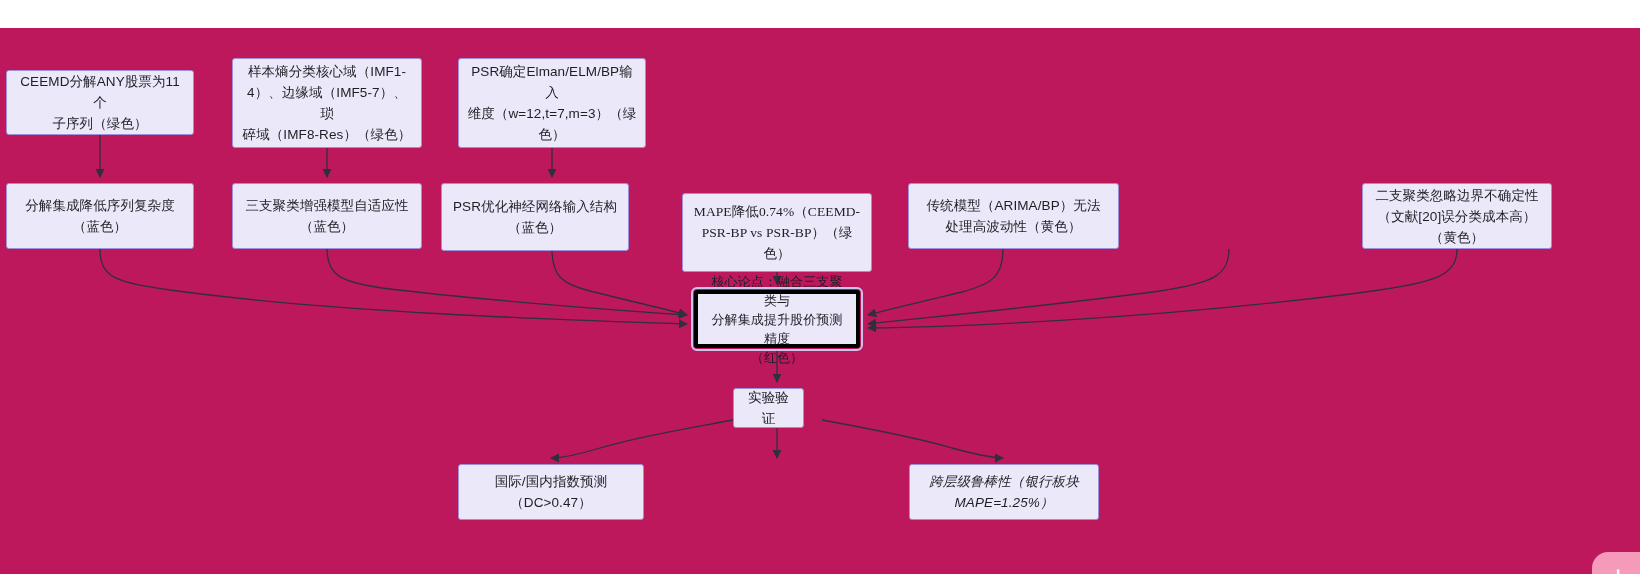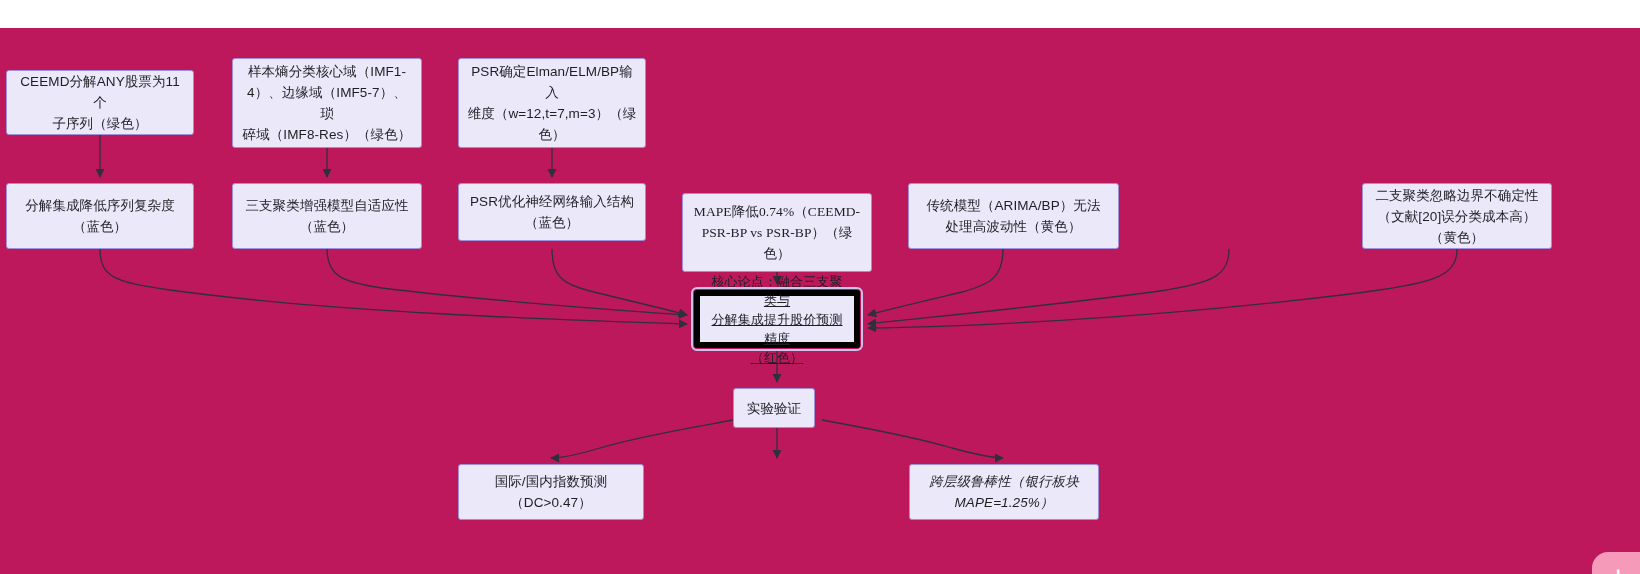--- a/index.html
+++ b/index.html
@@ -38,25 +38,24 @@
     text-align: center;
     color: #1e1e23;
     font-size: 13.5px;
     line-height: 21px;
     padding: 4px 8px;
     letter-spacing: 0.1px;
     white-space: pre-line;
     z-index: 2;
   }
   .node.core {
-    border: 6px solid #000000;
+    border: 4px solid #000000;
     outline: 2px solid #cdc4ee;
     outline-offset: 1px;
     background: #ebe8fa;
-    text-decoration: underline;
   }
   .watermark {
     position: absolute;
     right: -14px;
     bottom: -12px;
     width: 62px;
     height: 62px;
     border-radius: 16px;
     background: #f59ab9;
     display: flex;
@@ -116,40 +115,40 @@
   <div class="node" style="left:458px; top:30px;  width:188px; height:90px;">PSR确定Elman/ELM/BP输入
 维度（w=12,t=7,m=3）（绿
 色）</div>
 
   <div class="node" style="left:6px;  top:155px; width:188px; height:66px;">分解集成降低序列复杂度
 （蓝色）</div>
 
   <div class="node" style="left:232px; top:155px; width:190px; height:66px;">三支聚类增强模型自适应性
 （蓝色）</div>
 
-  <div class="node" style="left:458px; top:155px; width:188px; height:58px;">PSR优化神经网络输入结构
+  <div class="node" style="left:441px; top:155px; width:188px; height:68px;">PSR优化神经网络输入结构
 （蓝色）</div>
 
   <div class="node" style="left:682px;  top:165px; width:190px; height:79px;font-family:Liberation Serif, serif;">MAPE降低0.74%（CEEMD-
 PSR-BP vs PSR-BP）（绿
 色）</div>
 
   <div class="node" style="left:908px;  top:155px; width:211px; height:66px;">传统模型（ARIMA/BP）无法
 处理高波动性（黄色）</div>
 
 
   <div class="node" style="left:1362px; top:155px; width:190px; height:66px;">二支聚类忽略边界不确定性
 （文献[20]误分类成本高）
 （黄色）</div>
 
   <div class="node core" style="left:694px; top:262px; width:166px; height:58px; font-size:13px; line-height:19px;">核心论点：融合三支聚类与
 分解集成提升股价预测精度
 （红色）</div>
 
-  <div class="node" style="left:733px; top:360px; width:82px; height:40px;">实验验证</div>
+  <div class="node" style="left:733px; top:360px; width:71px; height:40px;">实验验证</div>
 
   <div class="node" style="left:458px; top:436px; width:186px; height:56px;">国际/国内指数预测
 （DC&gt;0.47）</div>
 
 
   <div class="node" style="left:909px; top:436px; width:190px; height:56px;font-style:italic;">跨层级鲁棒性（银行板块
 MAPE=1.25%）</div>
 
   <div class="watermark">
     <span>中</span>

